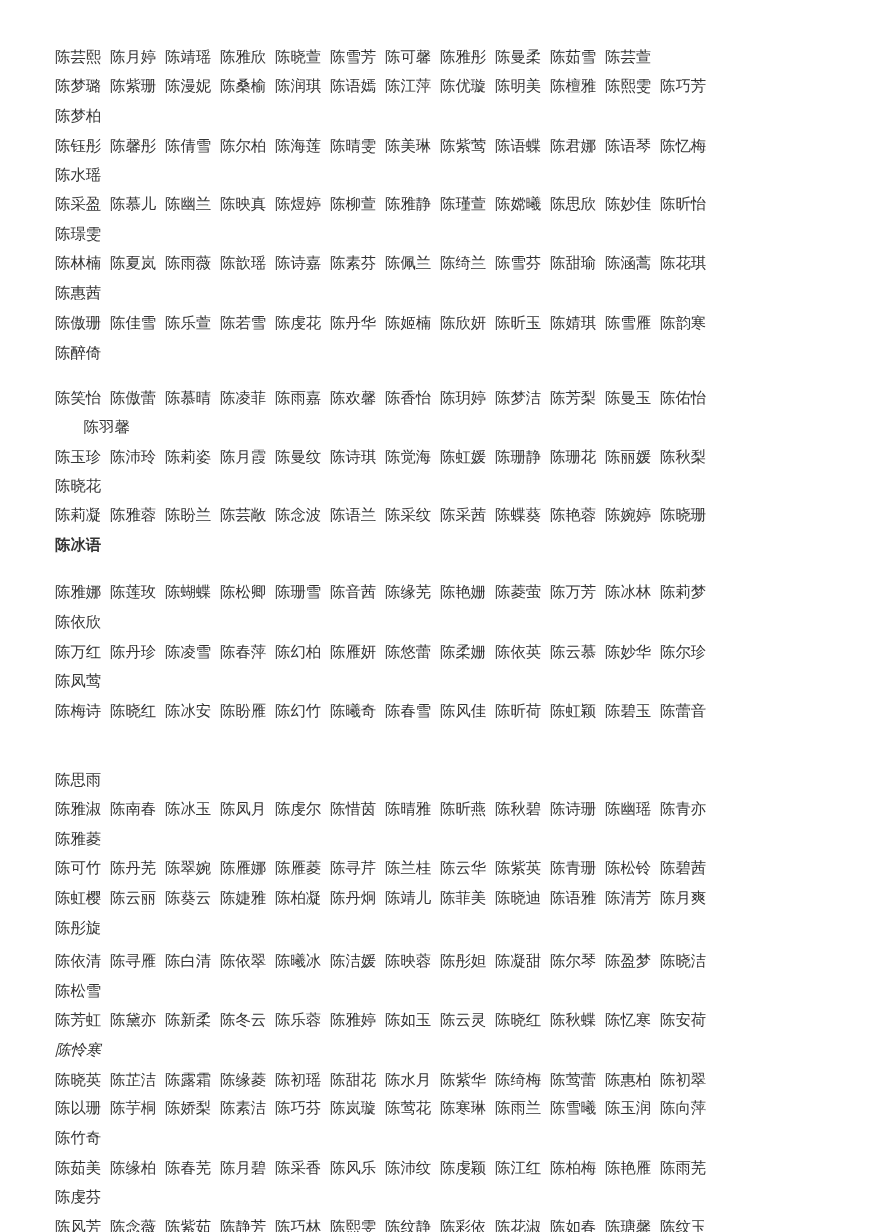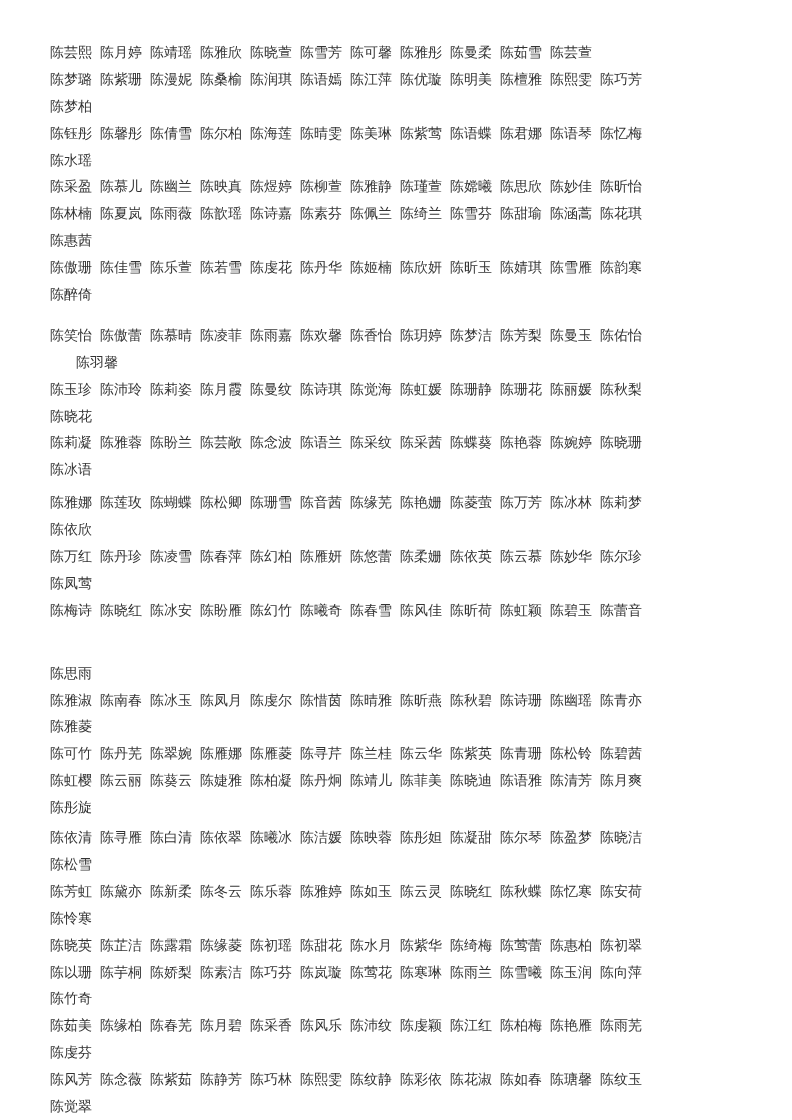--- a/index.html
+++ b/index.html
@@ -25,45 +25,46 @@
 </head>
 <body>
 
 <div class="names-container">
 <div style="display: block; margin-bottom: 1px;"><span class="name-item">陈芸熙</span><span class="name-item">陈月婷</span><span class="name-item">陈靖瑶</span><span class="name-item">陈雅欣</span><span class="name-item">陈晓萱</span><span class="name-item">陈雪芳</span><span class="name-item">陈可馨</span><span class="name-item">陈雅彤</span><span class="name-item">陈曼柔</span><span class="name-item">陈茹雪</span><span class="name-item">陈芸萱</span></div>
     <div style="display: block; margin-bottom: 1px;"><span class="name-item">陈梦璐</span><span class="name-item">陈紫珊</span><span class="name-item">陈漫妮</span><span class="name-item">陈桑榆</span><span class="name-item">陈润琪</span><span class="name-item">陈语嫣</span><span class="name-item">陈江萍</span><span class="name-item">陈优璇</span><span class="name-item">陈明美</span><span class="name-item">陈檀雅</span><span class="name-item">陈熙雯</span><span class="name-item">陈巧芳</span></div>
     <div style="display: block; margin-bottom: 1px;"><span class="name-item">陈梦柏</span></div>
     <div style="display: block; margin-bottom: 1px;"><span class="name-item">陈钰彤</span><span class="name-item">陈馨彤</span><span class="name-item">陈倩雪</span><span class="name-item">陈尔柏</span><span class="name-item">陈海莲</span><span class="name-item">陈晴雯</span><span class="name-item">陈美琳</span><span class="name-item">陈紫莺</span><span class="name-item">陈语蝶</span><span class="name-item">陈君娜</span><span class="name-item">陈语琴</span><span class="name-item">陈忆梅</span></div>
     <div style="display: block; margin-bottom: 1px;"><span class="name-item">陈水瑶</span></div>
     <div style="display: block; margin-bottom: 1px;"><span class="name-item">陈采盈</span><span class="name-item">陈慕儿</span><span class="name-item">陈幽兰</span><span class="name-item">陈映真</span><span class="name-item">陈煜婷</span><span class="name-item">陈柳萱</span><span class="name-item">陈雅静</span><span class="name-item">陈瑾萱</span><span class="name-item">陈嫦曦</span><span class="name-item">陈思欣</span><span class="name-item">陈妙佳</span><span class="name-item">陈昕怡</span></div>
+    <div style="display: block; margin-bottom: 1px;"><span class="name-item">陈璟雯</span></div>
     <div style="display: block; margin-bottom: 1px;"><span class="name-item">陈林楠</span><span class="name-item">陈夏岚</span><span class="name-item">陈雨薇</span><span class="name-item">陈歆瑶</span><span class="name-item">陈诗嘉</span><span class="name-item">陈素芬</span><span class="name-item">陈佩兰</span><span class="name-item">陈绮兰</span><span class="name-item">陈雪芬</span><span class="name-item">陈甜瑜</span><span class="name-item">陈涵蒿</span><span class="name-item">陈花琪</span></div>
     <div style="display: block; margin-bottom: 1px;"><span class="name-item">陈惠茜</span></div>
     <div style="display: block; margin-bottom: 1px;"><span class="name-item">陈傲珊</span><span class="name-item">陈佳雪</span><span class="name-item">陈乐萱</span><span class="name-item">陈若雪</span><span class="name-item">陈虔花</span><span class="name-item">陈丹华</span><span class="name-item">陈姬楠</span><span class="name-item">陈欣妍</span><span class="name-item">陈昕玉</span><span class="name-item">陈婧琪</span><span class="name-item">陈雪雁</span><span class="name-item">陈韵寒</span></div>
     <div style="display: block; margin-bottom: 15px;"><span class="name-item">陈醉倚</span></div>
     <div style="display: block; margin-bottom: 1px;"><span class="name-item">陈笑怡</span><span class="name-item">陈傲蕾</span><span class="name-item">陈慕晴</span><span class="name-item">陈凌菲</span><span class="name-item">陈雨嘉</span><span class="name-item">陈欢馨</span><span class="name-item">陈香怡</span><span class="name-item">陈玥婷</span><span class="name-item">陈梦洁</span><span class="name-item">陈芳梨</span><span class="name-item">陈曼玉</span><span class="name-item">陈佑怡</span></div>
     <div style="display: block; margin-bottom: 1px; padding-left: 26px;"><span class="name-item">陈羽馨</span></div>
     <div style="display: block; margin-bottom: 1px;"><span class="name-item">陈玉珍</span><span class="name-item">陈沛玲</span><span class="name-item">陈莉姿</span><span class="name-item">陈月霞</span><span class="name-item">陈曼纹</span><span class="name-item">陈诗琪</span><span class="name-item">陈觉海</span><span class="name-item">陈虹媛</span><span class="name-item">陈珊静</span><span class="name-item">陈珊花</span><span class="name-item">陈丽媛</span><span class="name-item">陈秋梨</span></div>
     <div style="display: block; margin-bottom: 1px;"><span class="name-item">陈晓花</span></div>
     <div style="display: block; margin-bottom: 1px;"><span class="name-item">陈莉凝</span><span class="name-item">陈雅蓉</span><span class="name-item">陈盼兰</span><span class="name-item">陈芸敞</span><span class="name-item">陈念波</span><span class="name-item">陈语兰</span><span class="name-item">陈采纹</span><span class="name-item">陈采茜</span><span class="name-item">陈蝶葵</span><span class="name-item">陈艳蓉</span><span class="name-item">陈婉婷</span><span class="name-item">陈晓珊</span></div>
-    <div style="display: block; margin-bottom: 7px;"><span class="name-item">陈冰语</span></div>
+    <div style="display: block; margin-bottom: 17px; font-weight: bold;"><span class="name-item">陈冰语</span></div>
     <div style="display: block; margin-bottom: 1px;"><span class="name-item">陈雅娜</span><span class="name-item">陈莲玫</span><span class="name-item">陈蝴蝶</span><span class="name-item">陈松卿</span><span class="name-item">陈珊雪</span><span class="name-item">陈音茜</span><span class="name-item">陈缘芜</span><span class="name-item">陈艳姗</span><span class="name-item">陈菱萤</span><span class="name-item">陈万芳</span><span class="name-item">陈冰林</span><span class="name-item">陈莉梦</span></div>
     <div style="display: block; margin-bottom: 1px;"><span class="name-item">陈依欣</span></div>
     <div style="display: block; margin-bottom: 1px;"><span class="name-item">陈万红</span><span class="name-item">陈丹珍</span><span class="name-item">陈凌雪</span><span class="name-item">陈春萍</span><span class="name-item">陈幻柏</span><span class="name-item">陈雁妍</span><span class="name-item">陈悠蕾</span><span class="name-item">陈柔姗</span><span class="name-item">陈依英</span><span class="name-item">陈云慕</span><span class="name-item">陈妙华</span><span class="name-item">陈尔珍</span></div>
     <div style="display: block; margin-bottom: 1px;"><span class="name-item">陈凤莺</span></div>
     <div style="display: block; margin-bottom: 1px;"><span class="name-item">陈梅诗</span><span class="name-item">陈晓红</span><span class="name-item">陈冰安</span><span class="name-item">陈盼雁</span><span class="name-item">陈幻竹</span><span class="name-item">陈曦奇</span><span class="name-item">陈春雪</span><span class="name-item">陈风佳</span><span class="name-item">陈昕荷</span><span class="name-item">陈虹颖</span><span class="name-item">陈碧玉</span><span class="name-item">陈蕾音</span></div>
     <div style="display: block; margin-bottom: 1px; margin-top: 37px;"><span class="name-item">陈思雨</span></div>
     <div style="display: block; margin-bottom: 1px;"><span class="name-item">陈雅淑</span><span class="name-item">陈南春</span><span class="name-item">陈冰玉</span><span class="name-item">陈凤月</span><span class="name-item">陈虔尔</span><span class="name-item">陈惜茵</span><span class="name-item">陈晴雅</span><span class="name-item">陈昕燕</span><span class="name-item">陈秋碧</span><span class="name-item">陈诗珊</span><span class="name-item">陈幽瑶</span><span class="name-item">陈青亦</span></div>
     <div style="display: block; margin-bottom: 1px;"><span class="name-item">陈雅菱</span></div>
     <div style="display: block; margin-bottom: 1px;"><span class="name-item">陈可竹</span><span class="name-item">陈丹芜</span><span class="name-item">陈翠婉</span><span class="name-item">陈雁娜</span><span class="name-item">陈雁菱</span><span class="name-item">陈寻芹</span><span class="name-item">陈兰桂</span><span class="name-item">陈云华</span><span class="name-item">陈紫英</span><span class="name-item">陈青珊</span><span class="name-item">陈松铃</span><span class="name-item">陈碧茜</span></div>
     <div style="display: block; margin-bottom: 1px;"><span class="name-item">陈虹樱</span><span class="name-item">陈云丽</span><span class="name-item">陈葵云</span><span class="name-item">陈婕雅</span><span class="name-item">陈柏凝</span><span class="name-item">陈丹炯</span><span class="name-item">陈靖儿</span><span class="name-item">陈菲美</span><span class="name-item">陈晓迪</span><span class="name-item">陈语雅</span><span class="name-item">陈清芳</span><span class="name-item">陈月爽</span></div>
     <div style="display: block; margin-bottom: 4px;"><span class="name-item">陈彤旋</span></div>
     <div style="display: block; margin-bottom: 1px;"><span class="name-item">陈依清</span><span class="name-item">陈寻雁</span><span class="name-item">陈白清</span><span class="name-item">陈依翠</span><span class="name-item">陈曦冰</span><span class="name-item">陈洁媛</span><span class="name-item">陈映蓉</span><span class="name-item">陈彤妲</span><span class="name-item">陈凝甜</span><span class="name-item">陈尔琴</span><span class="name-item">陈盈梦</span><span class="name-item">陈晓洁</span></div>
     <div style="display: block; margin-bottom: 1px;"><span class="name-item">陈松雪</span></div>
     <div style="display: block; margin-bottom: 1px;"><span class="name-item">陈芳虹</span><span class="name-item">陈黛亦</span><span class="name-item">陈新柔</span><span class="name-item">陈冬云</span><span class="name-item">陈乐蓉</span><span class="name-item">陈雅婷</span><span class="name-item">陈如玉</span><span class="name-item">陈云灵</span><span class="name-item">陈晓红</span><span class="name-item">陈秋蝶</span><span class="name-item">陈忆寒</span><span class="name-item">陈安荷</span></div>
-    <div style="display: block; margin-bottom: 1px;"><span class="name-item">陈怜寒</span></div>
+    <div style="display: block; margin-bottom: 1px; font-style: italic;"><span class="name-item">陈怜寒</span></div>
     <div style="display: block; margin-bottom: 1px;"><span class="name-item">陈晓英</span><span class="name-item">陈芷洁</span><span class="name-item">陈露霜</span><span class="name-item">陈缘菱</span><span class="name-item">陈初瑶</span><span class="name-item">陈甜花</span><span class="name-item">陈水月</span><span class="name-item">陈紫华</span><span class="name-item">陈绮梅</span><span class="name-item">陈莺蕾</span><span class="name-item">陈惠柏</span><span class="name-item">陈初翠</span></div>
     <div style="display: block; margin-bottom: 1px;"><span class="name-item">陈以珊</span><span class="name-item">陈芋桐</span><span class="name-item">陈娇梨</span><span class="name-item">陈素洁</span><span class="name-item">陈巧芬</span><span class="name-item">陈岚璇</span><span class="name-item">陈莺花</span><span class="name-item">陈寒琳</span><span class="name-item">陈雨兰</span><span class="name-item">陈雪曦</span><span class="name-item">陈玉润</span><span class="name-item">陈向萍</span></div>
     <div style="display: block; margin-bottom: 1px;"><span class="name-item">陈竹奇</span></div>
     <div style="display: block; margin-bottom: 1px;"><span class="name-item">陈茹美</span><span class="name-item">陈缘柏</span><span class="name-item">陈春芜</span><span class="name-item">陈月碧</span><span class="name-item">陈采香</span><span class="name-item">陈风乐</span><span class="name-item">陈沛纹</span><span class="name-item">陈虔颖</span><span class="name-item">陈江红</span><span class="name-item">陈柏梅</span><span class="name-item">陈艳雁</span><span class="name-item">陈雨芜</span></div>
     <div style="display: block; margin-bottom: 1px;"><span class="name-item">陈虔芬</span></div>
     <div style="display: block; margin-bottom: 1px;"><span class="name-item">陈风芳</span><span class="name-item">陈念薇</span><span class="name-item">陈紫茹</span><span class="name-item">陈静芳</span><span class="name-item">陈巧林</span><span class="name-item">陈熙雯</span><span class="name-item">陈纹静</span><span class="name-item">陈彩依</span><span class="name-item">陈花淑</span><span class="name-item">陈如春</span><span class="name-item">陈瑭馨</span><span class="name-item">陈纹玉</span></div>
     <div style="display: block; margin-bottom: 1px;"><span class="name-item">陈觉翠</span></div>
   </div>
 
 </body></html>

